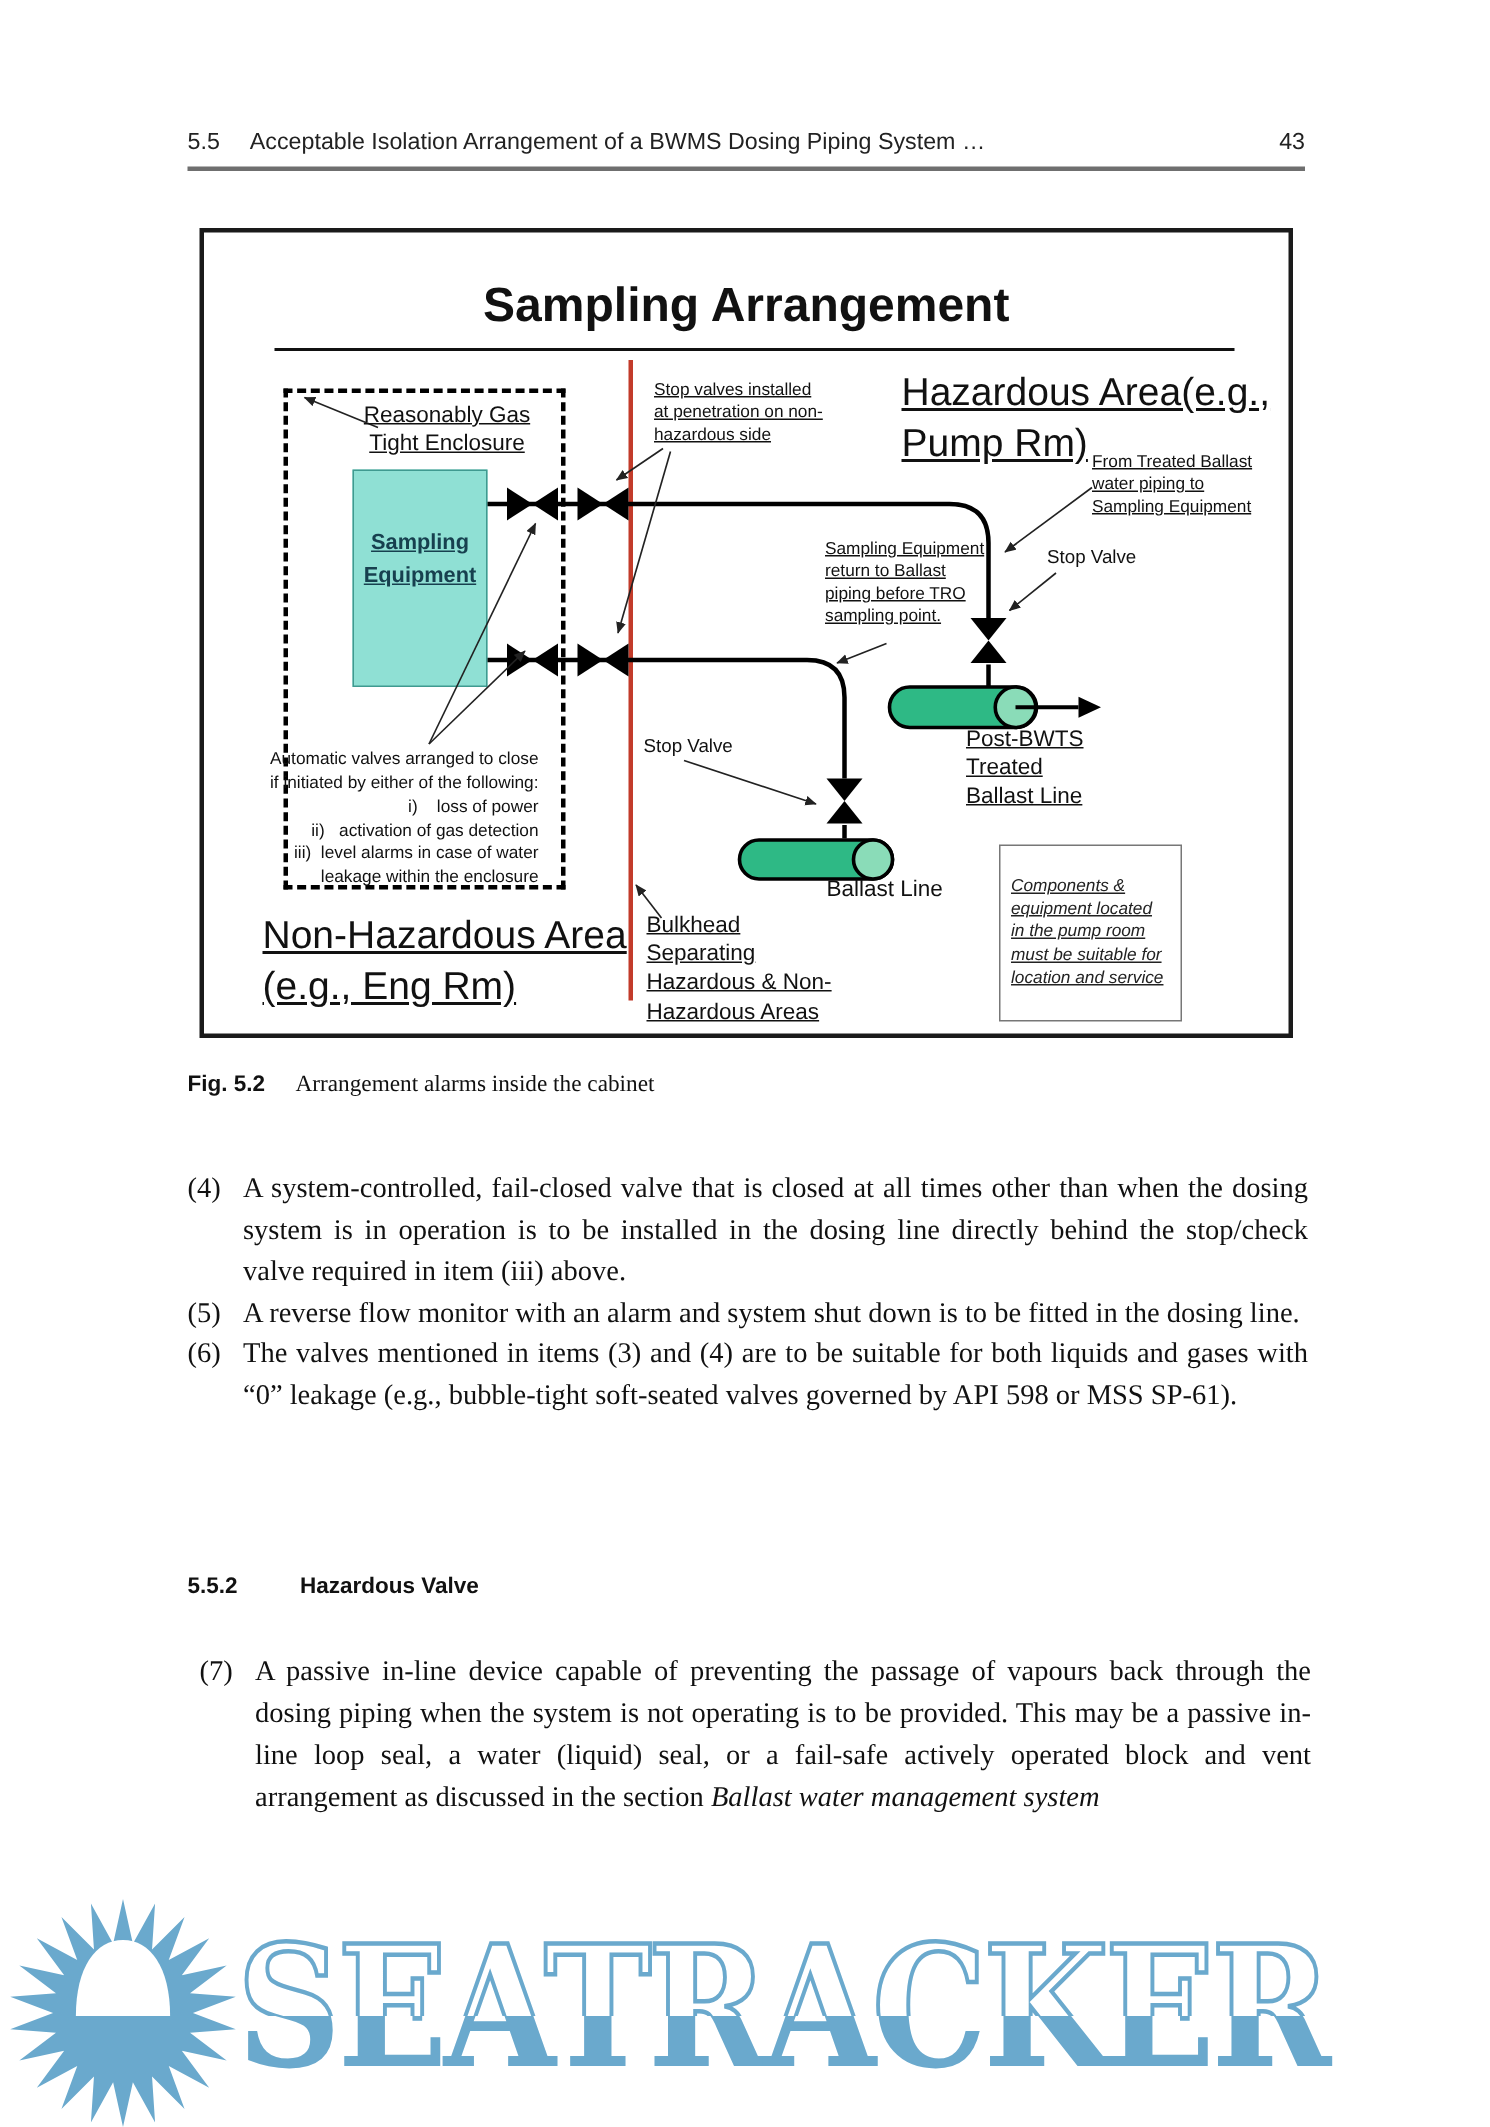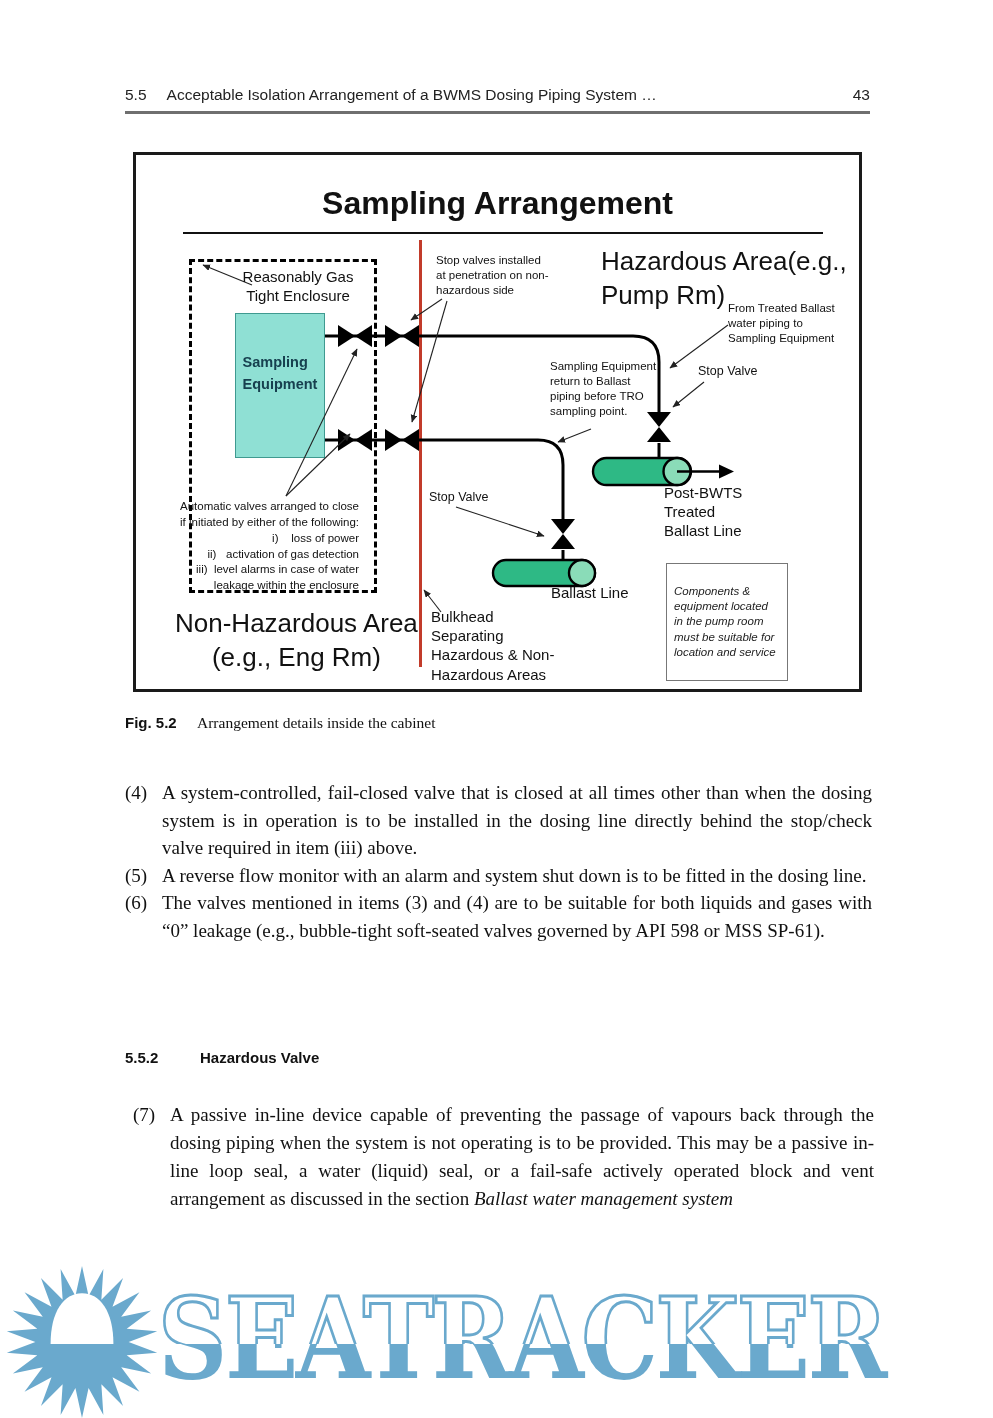--- a/index.html
+++ b/index.html
@@ -11,25 +11,25 @@
   .runhead .ttl{flex:1;}
   .runhead .pg{margin-left:24px;}
   .headrule{position:absolute;left:125px;top:111px;width:745px;height:3px;background:#6f6f6f;}
   
   .figure{position:absolute;left:133px;top:152px;width:729px;height:540px;border:3px solid #1a1a1a;background:#fff;box-sizing:border-box;}
   .fig-title{position:absolute;left:0;top:30px;width:100%;text-align:center;font-size:32px;font-weight:bold;color:#111;}
   .fig-underline{position:absolute;left:47px;top:77px;width:640px;height:2px;background:#111;}
   .enclosure-box{position:absolute;left:53px;top:104px;width:188px;height:334px;border:3px dashed #000;box-sizing:border-box;}
   .equip-box{position:absolute;left:99px;top:158px;width:90px;height:145px;border:1.5px solid #3f9a90;box-sizing:border-box;
              display:flex;align-items:flex-start;justify-content:center;}
-  .equip-box span{margin-top:38px;font-weight:bold;font-size:14.5px;color:#17404f;text-align:left;line-height:1.5;}
+  .equip-box span{margin-top:38px;font-weight:bold;font-size:14.5px;color:#17404f;text-align:center;line-height:1.5;}
   .redline{position:absolute;left:283px;top:85px;width:3px;height:427px;background:#c23b2a;}
   .fig-svg{position:absolute;left:0;top:0;width:729px;height:540px;}
   .lbl{position:absolute;line-height:1.3;color:#111;}
-  .pre{white-space:pre-line;}
+  .pre{white-space:pre-line;text-decoration:underline;}
   .s11{font-size:11.5px;line-height:1.3;}
   .s12{font-size:12.5px;}
   .s15{font-size:15px;line-height:1.28;}
   .s22{font-size:26px;line-height:1.3;}
   .note-box{position:absolute;left:530px;top:408px;width:122px;border:1px solid #777;box-sizing:border-box;
             padding:20px 7px;font-style:italic;font-size:11.5px;line-height:1.32;color:#222;}
   .autonote{white-space:pre;font-size:11.5px;line-height:1.38;}
   
   .caption{position:absolute;left:125px;top:714px;width:745px;font-size:15.5px;color:#111;}
   .caption .cap-label{font-family:"Liberation Sans",sans-serif;font-weight:bold;font-size:15px;margin-right:16px;}
@@ -142,47 +142,47 @@
     <div class="lbl s22 pre" style="left:465px;top:90px;">Hazardous Area(e.g.,
 Pump Rm)</div>
     <div class="lbl s11 pre" style="left:592px;top:146px;">From Treated Ballast
 water piping to
 Sampling Equipment</div>
     <div class="lbl s12" style="left:562px;top:208px;">Stop Valve</div>
     <div class="lbl s11 pre" style="left:414px;top:204px;">Sampling Equipment
 return to Ballast
 piping before TRO
 sampling point.</div>
-    <div class="lbl s15 pre" style="left:528px;top:328px;">Post-BWTS
+    <div class="lbl s15 pre" style="left:508px;top:328px;">Post-BWTS
 Treated
 Ballast Line</div>
     <div class="lbl s12" style="left:293px;top:334px;">Stop Valve</div>
     <div class="lbl s15" style="left:415px;top:428px;">Ballast Line</div>
     <div class="note-box pre">Components &amp;
 equipment located
 in the pump room
 must be suitable for
 location and service</div>
     <div class="lbl autonote" style="left:44px;top:344px;text-align:right;">Automatic valves arranged to close
 if initiated by either of the following:
 i)    loss of power
 ii)   activation of gas detection
 iii)  level alarms in case of water
       leakage within the enclosure</div>
-    <div class="lbl s22 pre" style="left:39px;top:452px;text-align:center;">Non-Hazardous Area
+    <div class="lbl s22 pre" style="left:39px;top:452px;">Non-Hazardous Area
 (e.g., Eng Rm)</div>
     <div class="lbl s15 pre" style="left:295px;top:452px;">Bulkhead
 Separating
 Hazardous &amp; Non-
 Hazardous Areas</div>
   </div>
 
   <div class="caption">
     <span class="cap-label">Fig. 5.2</span>
-    <span class="cap-text">Arrangement details inside the cabinet</span>
+    <span class="cap-text">Arrangement alarms inside the cabinet</span>
   </div>
 
   <div class="items">
     <div class="item">
       <span class="num">(4)</span>
       <span class="txt">A system-controlled, fail-closed valve that is closed at all times other than when the dosing system is in operation is to be installed in the dosing line directly behind the stop/check valve required in item (iii) above.</span>
     </div>
     <div class="item">
       <span class="num">(5)</span>
       <span class="txt">A reverse flow monitor with an alarm and system shut down is to be fitted in the dosing line.</span>

